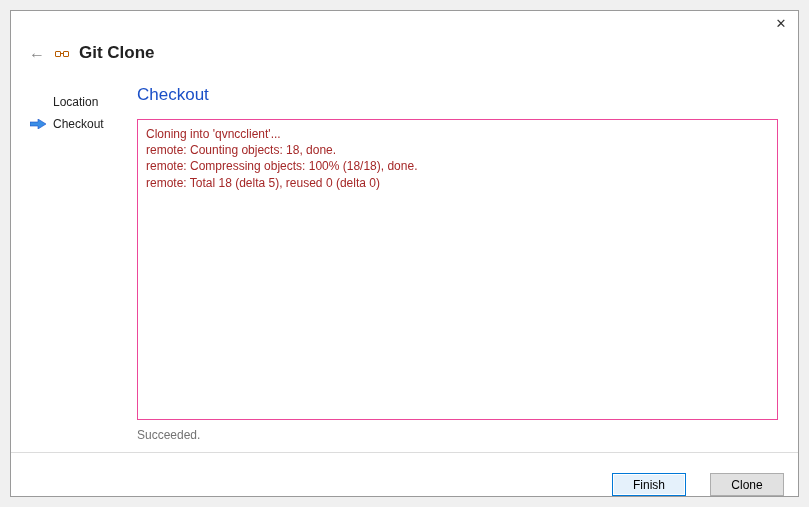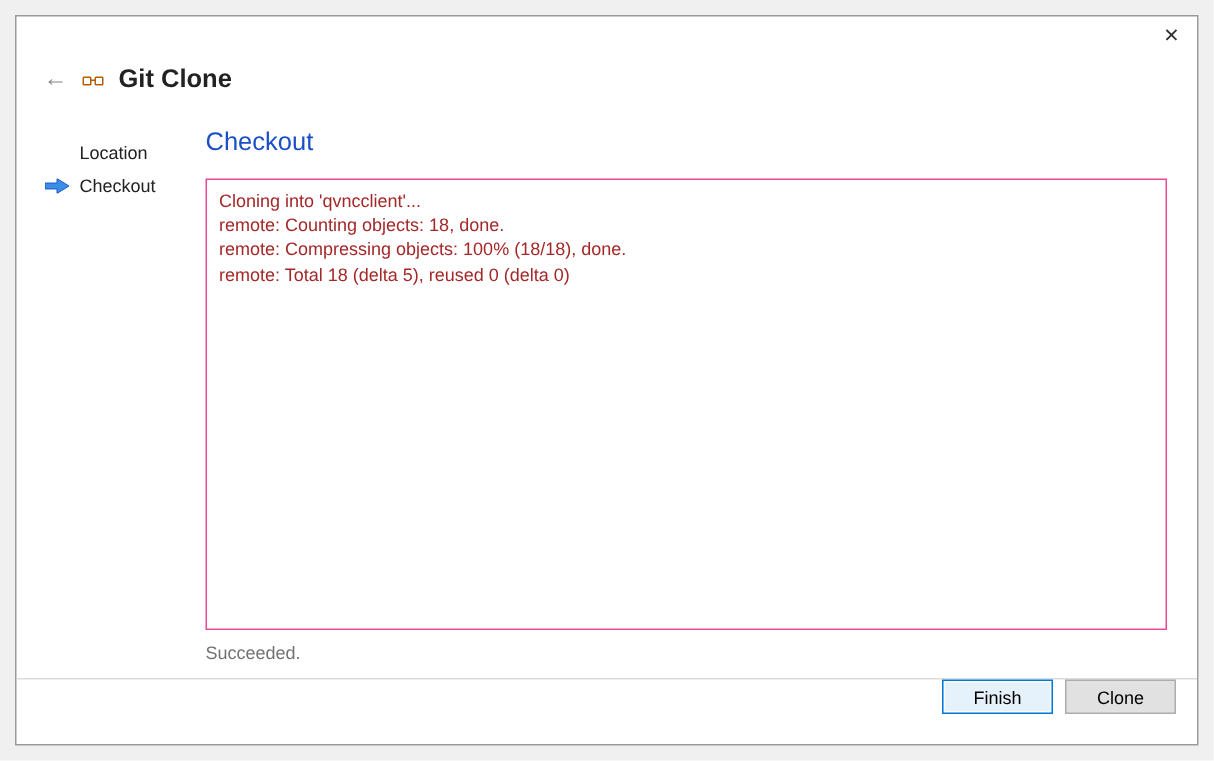--- a/index.html
+++ b/index.html
@@ -138,23 +138,23 @@
   .status {
     padding: 8px 0 10px 0;
     font-size: 12px;
     color: #737373;
   }
   .footer {
     height: 44px;
     border-top: 1px solid #dcdcdc;
     display: flex;
     justify-content: flex-end;
-    align-items: flex-start;
+    align-items: flex-end;
     padding-right: 14px;
-    gap: 8px;
+    gap: 24px;
   }
   .btn {
     min-width: 74px;
     height: 23px;
     border: 1px solid #adadad;
     background: #e1e1e1;
     font-size: 12px;
     font-family: inherit;
     cursor: pointer;
     padding: 0 10px;

